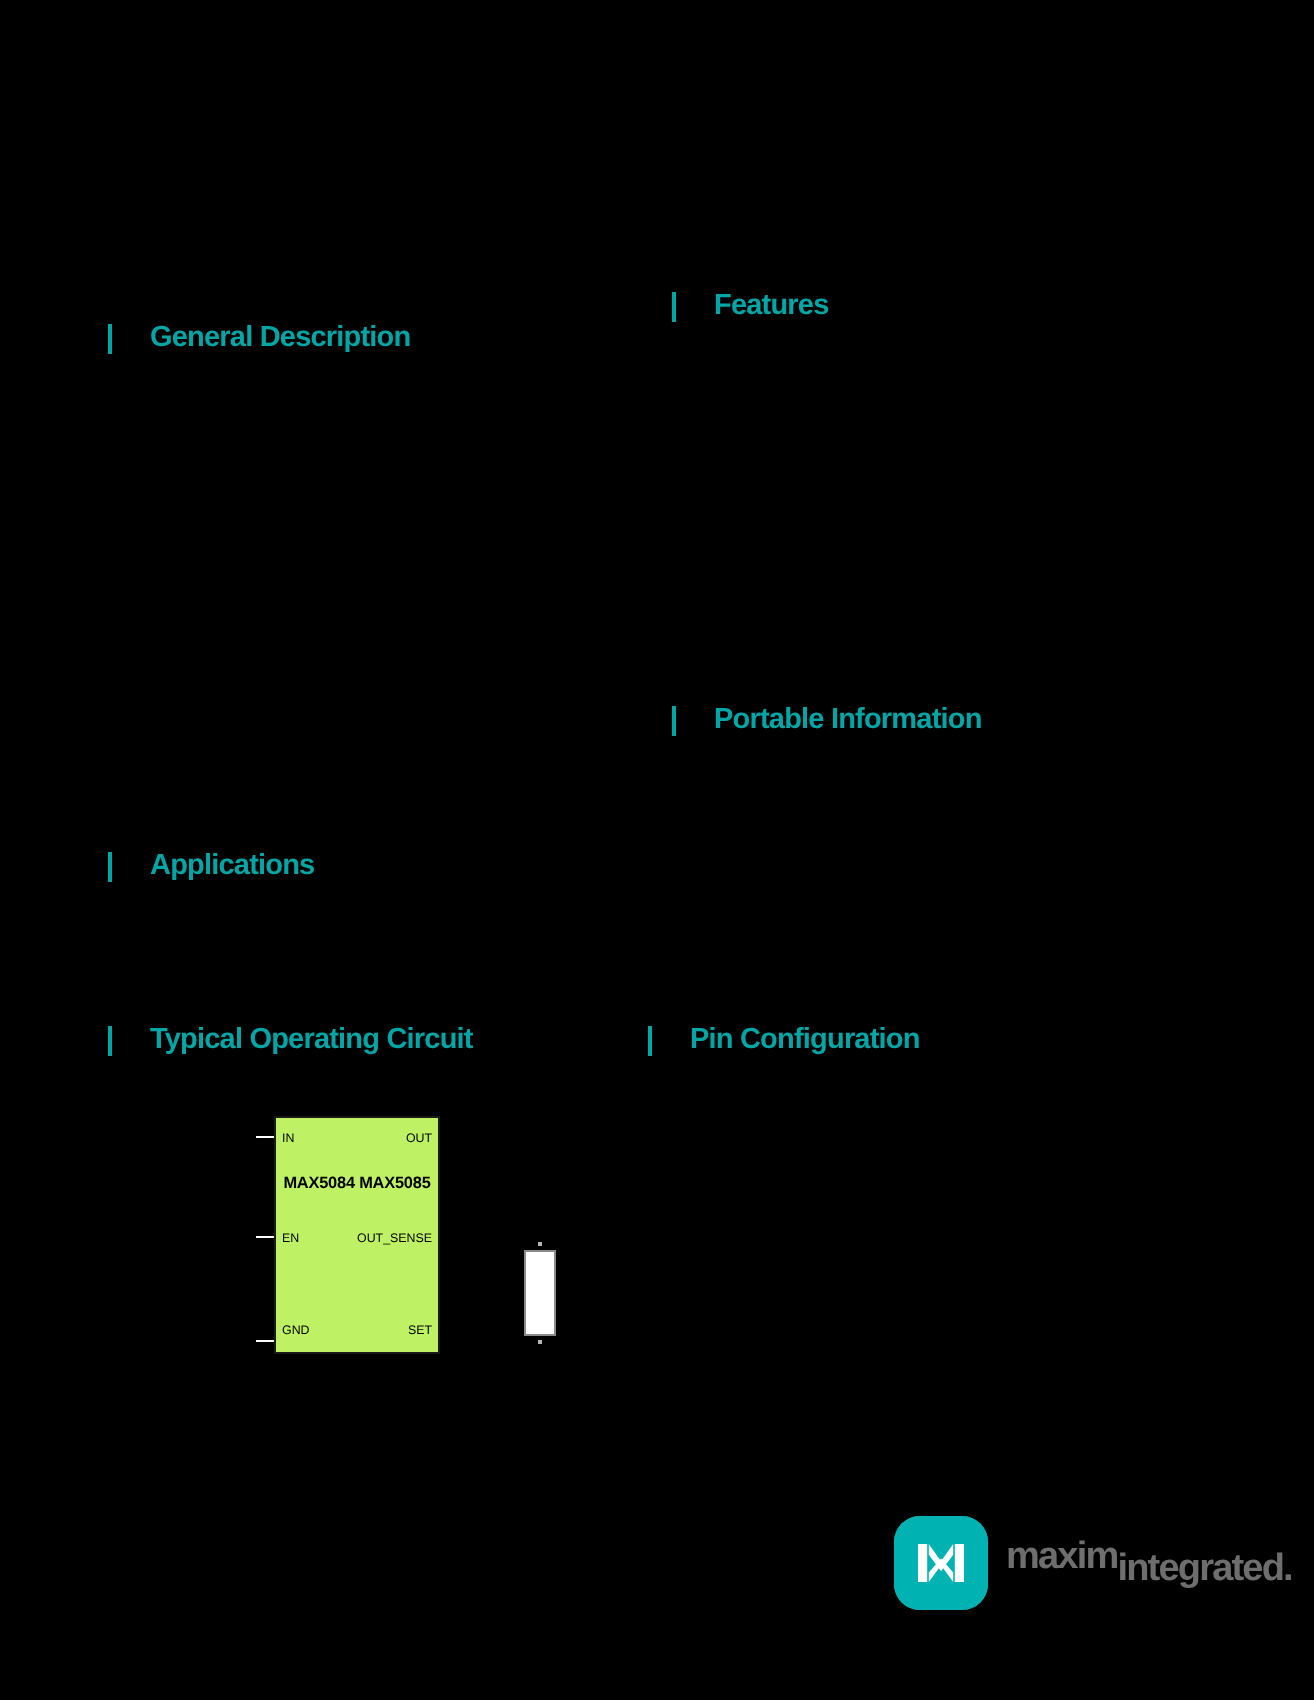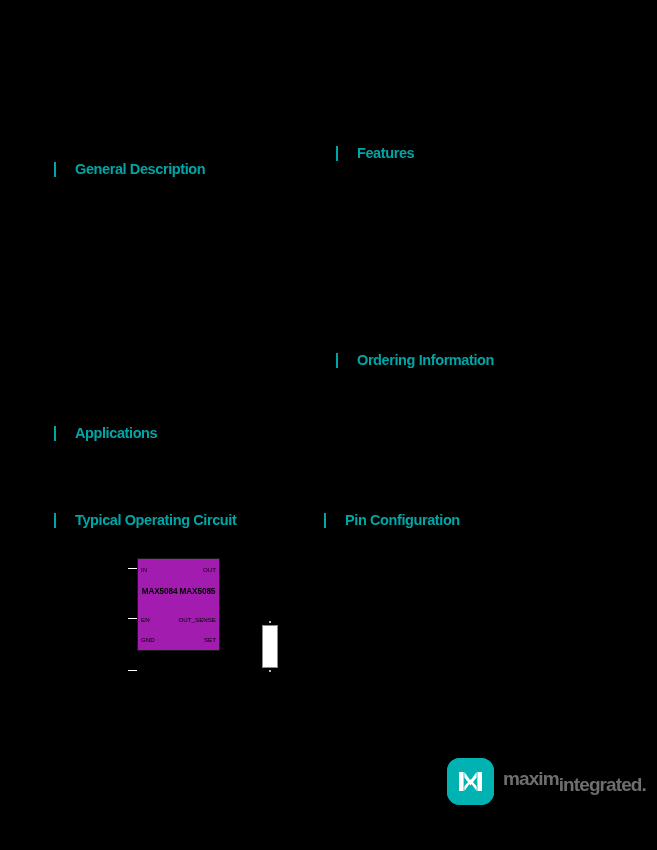--- a/index.html
+++ b/index.html
@@ -80,22 +80,22 @@
     left: 120px;
     top: 548px;
     width: 200px;
     height: 140px;
   }
   #circuit-chip {
     position: absolute;
     left: 17px;
     top: 10px;
     width: 83px;
-    height: 93px;
-    background: #a21caf;
+    height: 119px;
+    background: #bef264;
     border: 1.2px solid #1a1a1a;
     box-sizing: border-box;
   }
   .pin-label {
     position: absolute;
     color: #000000;
     font-size: 6.2px;
     font-family: "Liberation Sans", sans-serif;
     white-space: nowrap;
     line-height: 1;
@@ -260,21 +260,21 @@
 - Adjustable Output from 0.8V to 5V
 - Remote Output Sense (OUT_SENSE)
 - +/-1.5% Output Voltage Accuracy Over Temperature
 - Low 65uA Quiescent Current
 - 1uA Shutdown Current
 - Stable with 1uF Ceramic Output Capacitor
 - Short-Circuit Current Limit and Thermal Shutdown
 - Tiny 6-Pin TDFN Package (3mm x 3mm)
 - -40C to +125C Operating Temperature Range</div>
 
-  <div class="heading bar" id="h-ordering-info">Ordering Information</div>
+  <div class="heading bar" id="h-ordering-info">Portable Information</div>
   <table class="order-table" id="ordering-table">
     <thead>
       <tr>
         <th>PART</th>
         <th>TEMP RANGE</th>
         <th>PIN-PACKAGE</th>
       </tr>
     </thead>
     <tbody>
       <tr>

